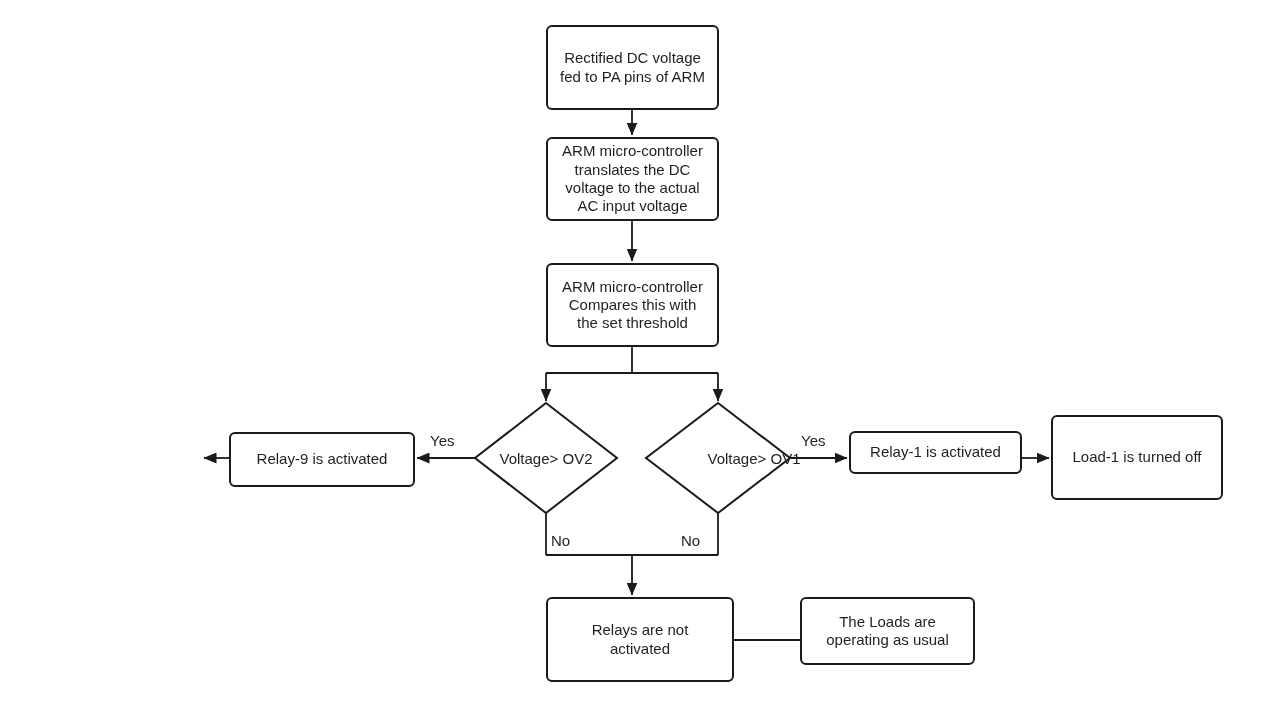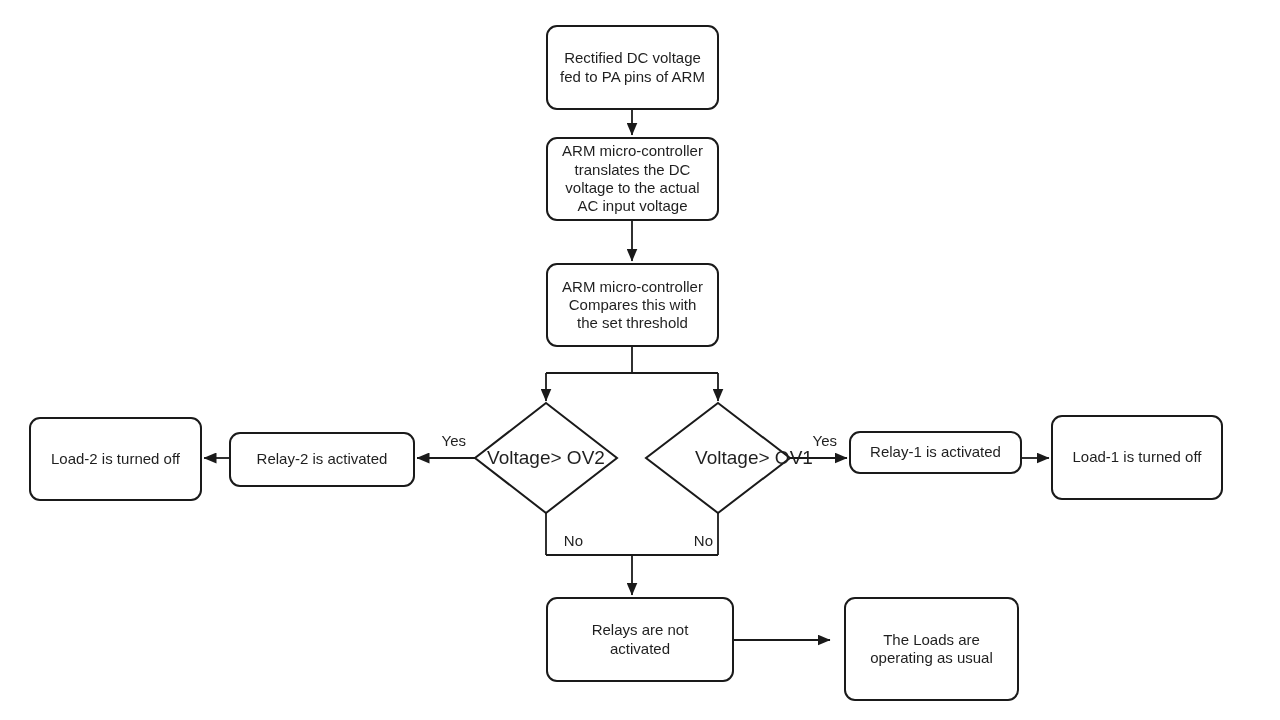--- a/index.html
+++ b/index.html
@@ -31,43 +31,43 @@
   .arrowhead { fill: var(--stroke); }
   .diamond {
     fill: var(--bg);
     stroke: var(--stroke);
     stroke-width: 2;
     stroke-linejoin: miter;
   }
   .node {
     position: absolute;
     border: 2px solid var(--stroke);
-    border-radius: 11px;
+    border-radius: 6px;
     background: var(--bg);
     display: flex;
     align-items: center;
     justify-content: center;
     text-align: center;
     font-size: 15px;
     line-height: 1.22;
     padding: 4px 6px;
   }
   .node span { white-space: pre-line; }
   .dlabel {
     position: absolute;
     display: flex;
     align-items: center;
     justify-content: center;
     text-align: left;
-    font-size: 19px;
+    font-size: 15px;
   }
   .elabel {
     position: absolute;
     font-size: 15px;
-    text-align: right;
+    text-align: left;
     line-height: 1.1;
   }
 </style>
 </head>
 <body>
 
 <div class="canvas">
 
   <svg class="wires" width="1280" height="720" viewBox="0 0 1280 720" aria-hidden="true">
     <defs>
@@ -113,42 +113,39 @@
 voltage to the actual
 AC input voltage</span>
   </div>
 
   <div class="node" style="left:546px;top:263px;width:173px;height:84px">
     <span>ARM micro-controller
 Compares this with
 the set threshold</span>
   </div>
 
-  <div class="node" style="left:29px;top:417px;width:173px;height:84px">
-    <span>Load-2 is turned off</span>
-  </div>
 
   <div class="node" style="left:229px;top:432px;width:186px;height:55px">
-    <span>Relay-2 is activated</span>
+    <span>Relay-9 is activated</span>
   </div>
 
   <div class="node" style="left:849px;top:431px;width:173px;height:43px">
     <span>Relay-1 is activated</span>
   </div>
 
   <div class="node" style="left:1051px;top:415px;width:172px;height:85px">
     <span>Load-1 is turned off</span>
   </div>
 
   <div class="node" style="left:546px;top:597px;width:188px;height:85px">
     <span>Relays are not
 activated</span>
   </div>
 
-  <div class="node" style="left:844px;top:597px;width:175px;height:104px">
+  <div class="node" style="left:800px;top:597px;width:175px;height:68px">
     <span>The Loads are
 operating as usual</span>
   </div>
 
   <div class="dlabel" style="left:476px;top:445px;width:140px;height:26px">Voltage&gt; OV2</div>
   <div class="dlabel" style="left:684px;top:445px;width:140px;height:26px">Voltage&gt; OV1</div>
 
   <span class="elabel" style="left:430px;top:433px;width:36px">Yes</span>
   <span class="elabel" style="left:801px;top:433px;width:36px">Yes</span>
   <span class="elabel" style="left:551px;top:533px;width:32px">No</span>

